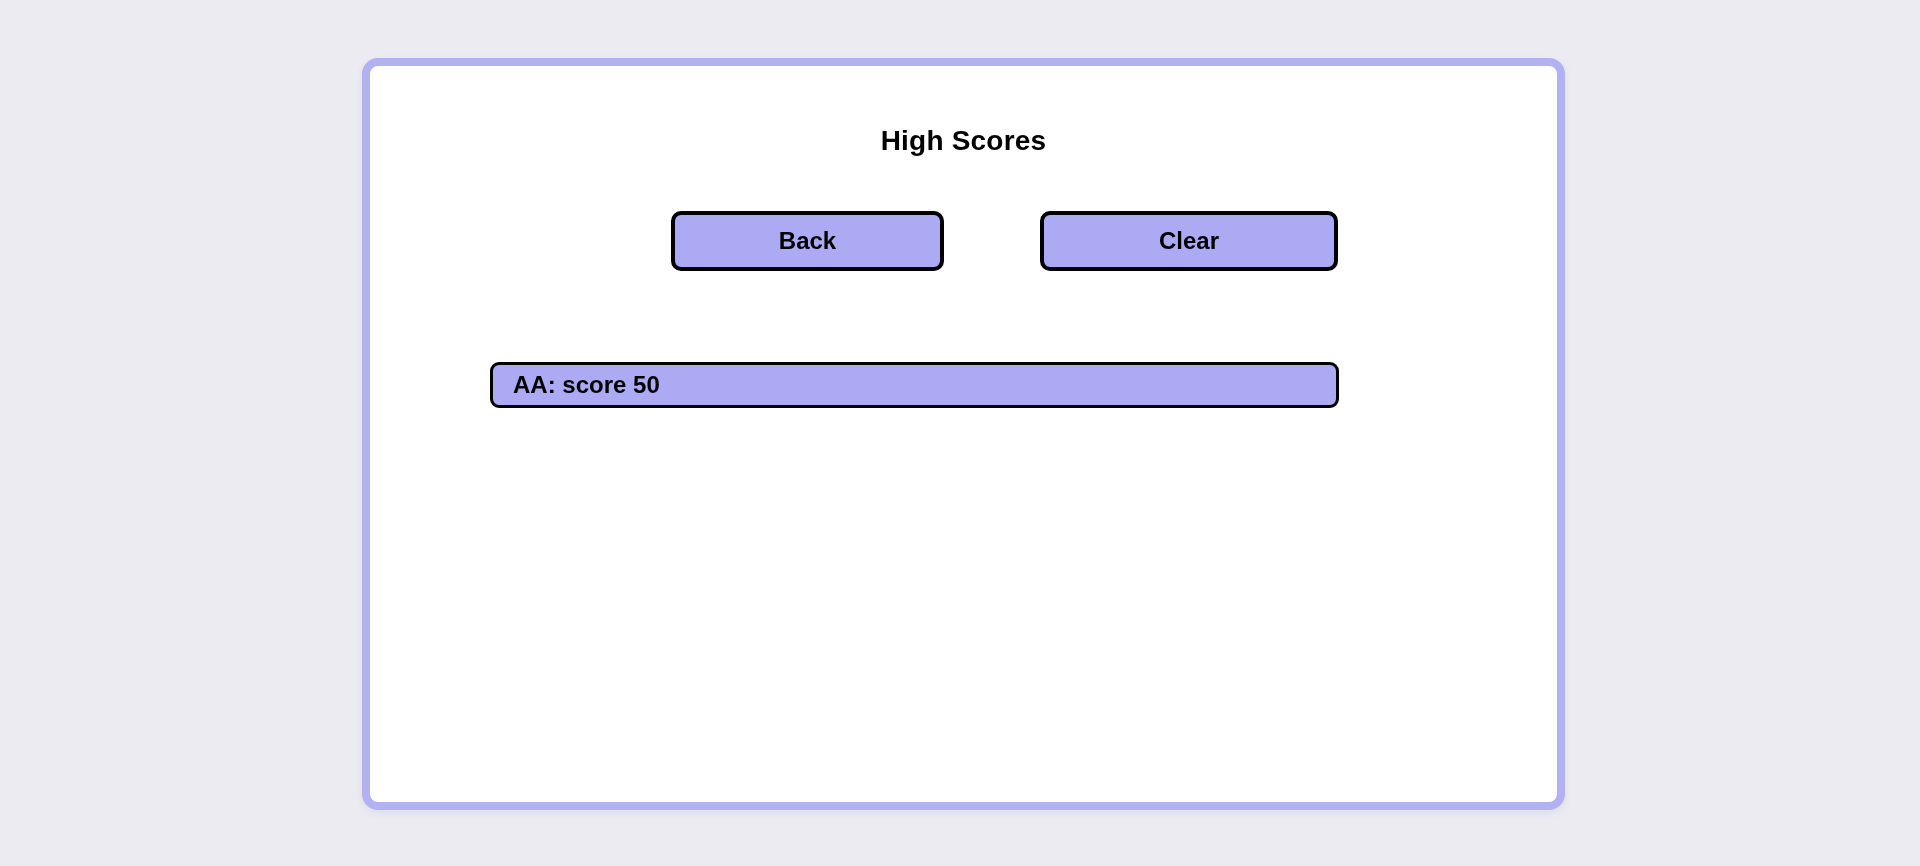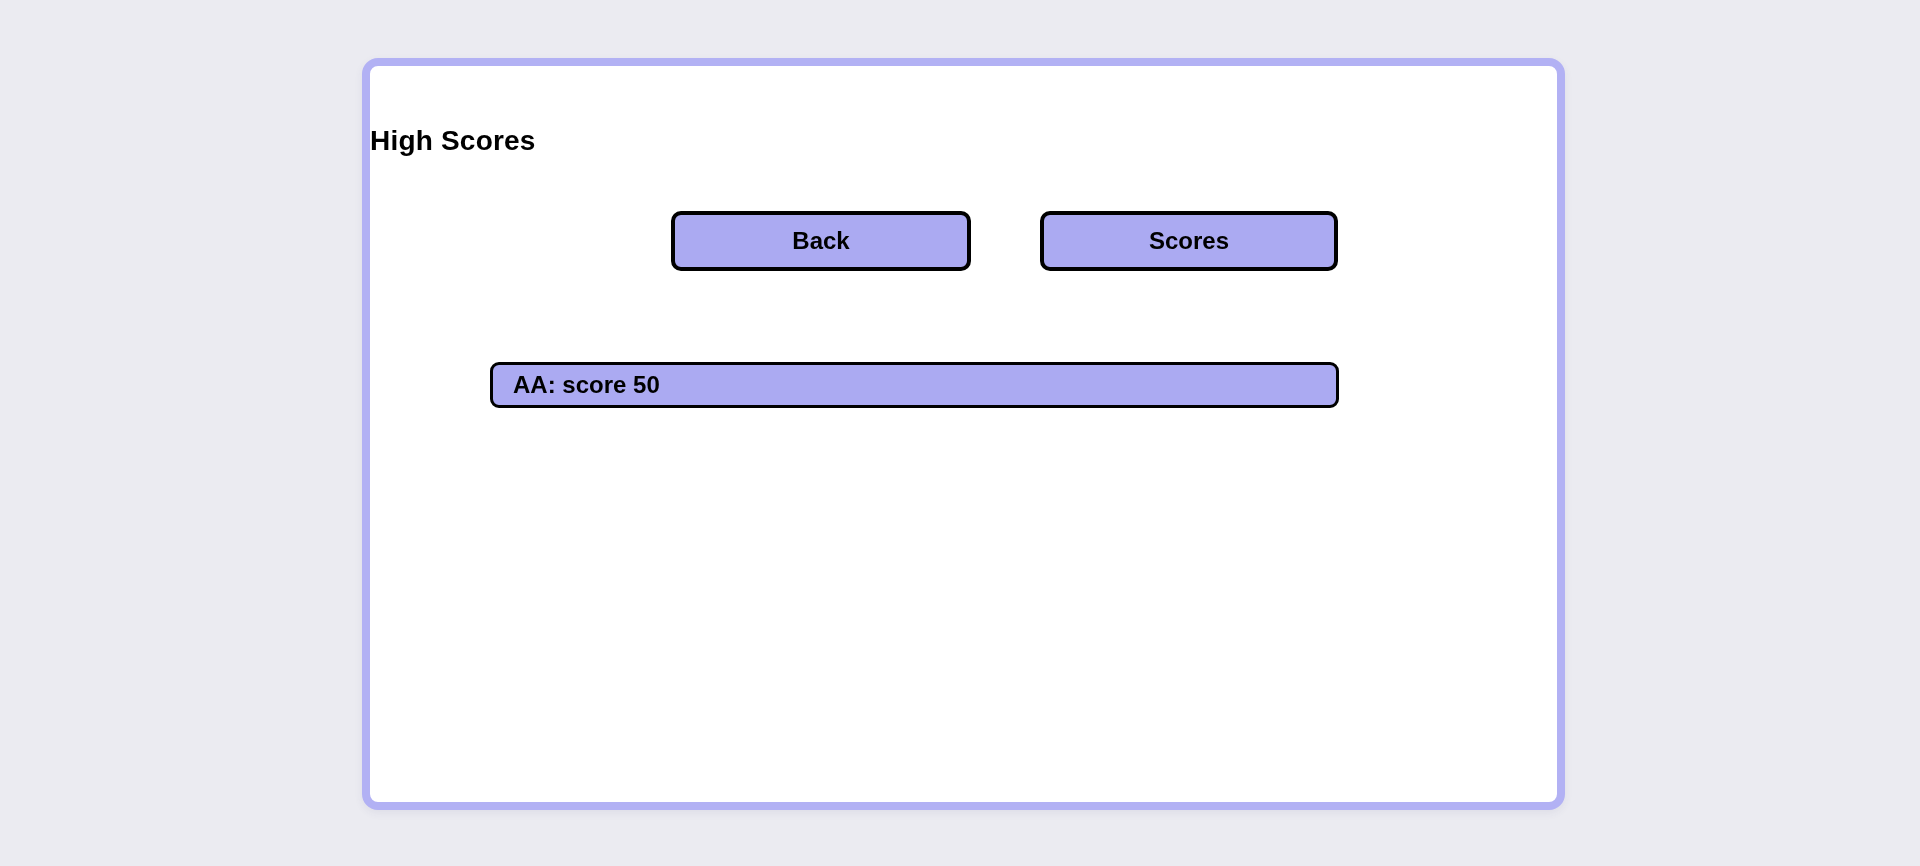--- a/index.html
+++ b/index.html
@@ -27,20 +27,21 @@
     background: var(--panel-bg);
     border: 8px solid var(--panel-border);
     border-radius: 16px;
     box-shadow: 0 3px 8px rgba(60, 60, 120, 0.07);
   }
   .panel-title {
     position: absolute;
     left: 0;
     right: 0;
     top: 57px;
+    text-align: center;
     font-size: 28px;
     line-height: 1.3;
     font-weight: bold;
     color: var(--text);
     letter-spacing: 0.2px;
   }
   .btn {
     position: absolute;
     top: 145px;
     height: 60px;
@@ -49,21 +50,21 @@
     border-radius: 10px;
     font-family: "Liberation Sans", sans-serif;
     font-size: 24px;
     font-weight: bold;
     color: var(--text);
     display: flex;
     align-items: center;
     justify-content: center;
     cursor: pointer;
   }
-  .btn-back { left: 301px; width: 300px; }
+  .btn-back { left: 301px; width: 273px; }
   .btn-clear { left: 670px; width: 298px; }
   .scores-list {
     position: absolute;
     left: 120px;
     top: 296px;
     width: 849px;
   }
   .score-item {
     width: 100%;
     height: 46px;
@@ -80,18 +81,18 @@
   }
 </style>
 </head>
 <body>
 
 <div class="panel">
   <h1 class="panel-title">High Scores</h1>
 
   <button class="btn btn-back">Back</button>
 
-  <button class="btn btn-clear">Scores</button>
+  <button class="btn btn-clear">Clear</button>
 
   <div class="scores-list">
       <div class="score-item">AA: score 50</div>
     </div>
 </div>
 
 </body></html>

